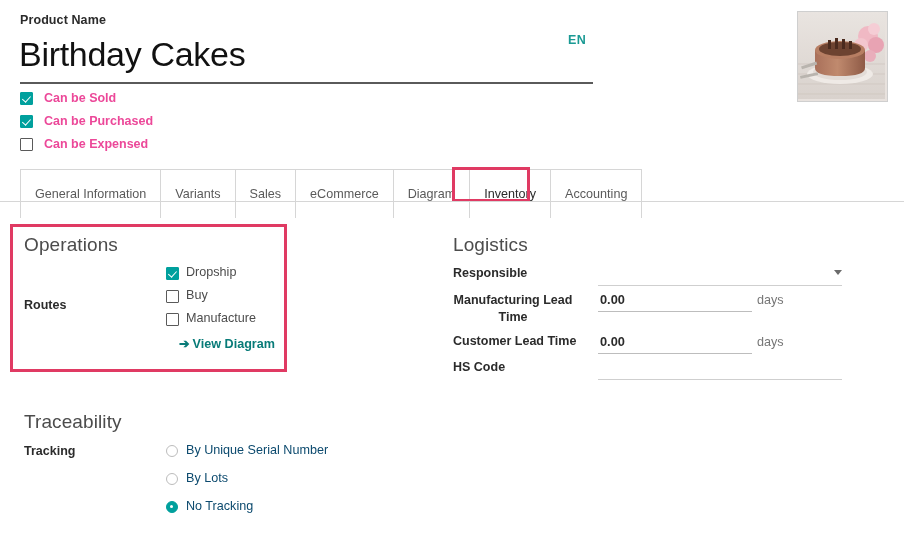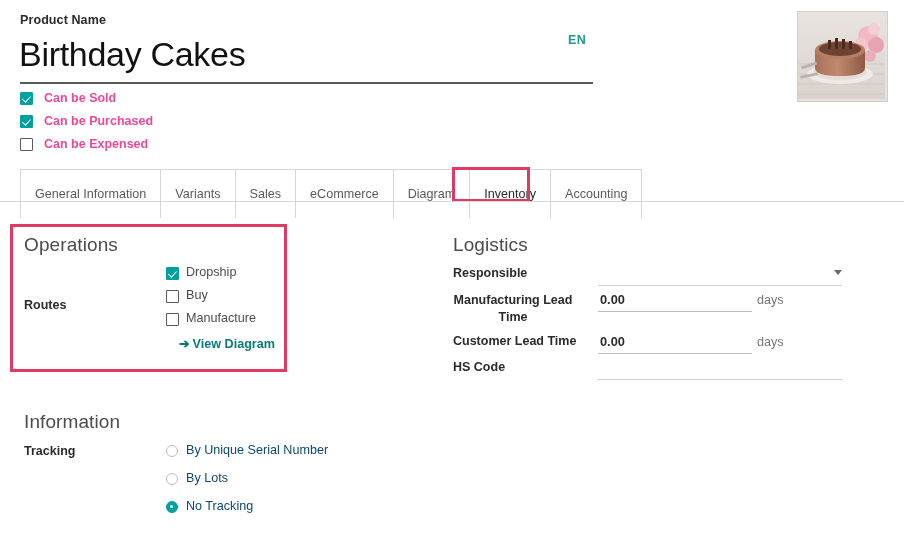--- a/index.html
+++ b/index.html
@@ -328,21 +328,21 @@
 <div class="unit-label" id="mfg-unit">days</div>
 
 <div class="field-label" id="cust-lead-label">Customer Lead Time</div>
 <div class="field-value" id="cust-value">0.00</div>
 <div class="field-underline" id="cust-underline"></div>
 <div class="unit-label" id="cust-unit">days</div>
 
 <div class="field-label" id="hs-code-label">HS Code</div>
 <div class="field-underline" id="hs-underline"></div>
 
-<div class="group-title" id="traceability-title">Information</div>
+<div class="group-title" id="traceability-title">Traceability</div>
 <div class="field-label" id="tracking-label">Tracking</div>
 
 <div class="radio-row" style="top:444px;">
   <span class="rdo"></span>
   <span class="radio-label">By Unique Serial Number</span>
 </div>
 <div class="radio-row" style="top:472px;">
   <span class="rdo"></span>
   <span class="radio-label">By Lots</span>
 </div>

